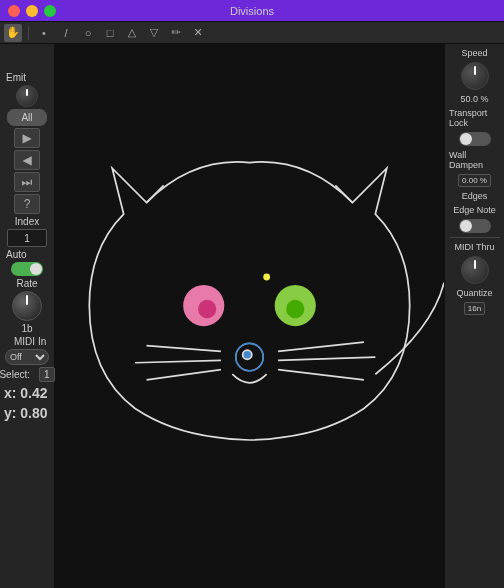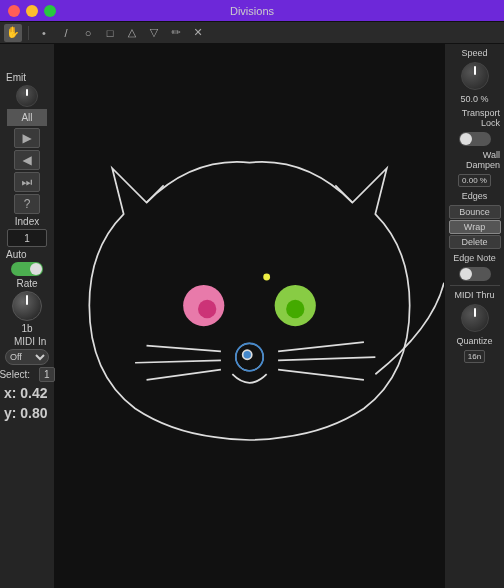--- a/index.html
+++ b/index.html
@@ -79,21 +79,21 @@
 
     .btn-flat {
       width: 40px;
       background: #3a3a3a;
       border: 1px solid #555;
       color: #ccc;
       font-size: 10px;
       text-align: center;
       padding: 2px 0;
       cursor: pointer;
-      border-radius: 0;
+      border-radius: 7px;
     }
     .btn-flat.active { background: #555; }
 
     .sidebar-icon-btn {
       width: 26px; height: 20px;
       background: #3a3a3a;
       border: 1px solid #555;
       display: flex; align-items: center; justify-content: center;
       cursor: pointer; border-radius: 2px; color: #aaa; font-size: 12px;
     }
@@ -190,21 +190,21 @@
       background: #252525;
       border-left: 1px solid #111;
       padding: 4px;
       display: flex;
       flex-direction: column;
       align-items: center;
       gap: 4px;
       font-size: 10px;
     }
 
-    .rs-label { font-size: 9px; color: #ccc; text-align: right; }
+    .rs-label { font-size: 9px; color: #ccc; text-align: left; }
     .rs-value { font-size: 9px; color: #ccc; text-align: center; }
 
     .knob-rs {
       width: 28px; height: 28px; border-radius: 50%;
       background: radial-gradient(circle at 35% 35%, #555, #222);
       border: 1px solid #444; position: relative;
     }
     .knob-rs::after {
       content: '';
       position: absolute;
@@ -345,25 +345,20 @@
 
     <span class="rs-label">Transport Lock</span>
     <div class="toggle-switch">
       <div class="toggle-knob"></div>
     </div>
 
     <span class="rs-label">Wall Dampen</span>
     <div class="pct-badge neutral">0.00 %</div>
 
     <span class="rs-label">Edges</span>
-    <div class="rs-btn-group">
-      <div class="rs-btn">Bounce</div>
-      <div class="rs-btn active">Wrap</div>
-      <div class="rs-btn">Delete</div>
-    </div>
 
     <span class="rs-label">Edge Note</span>
     <div class="toggle-switch">
       <div class="toggle-knob"></div>
     </div>
 
     <div class="rs-divider"></div>
 
     <span class="rs-label">MIDI Thru</span>
     <div class="knob-rs"></div>

